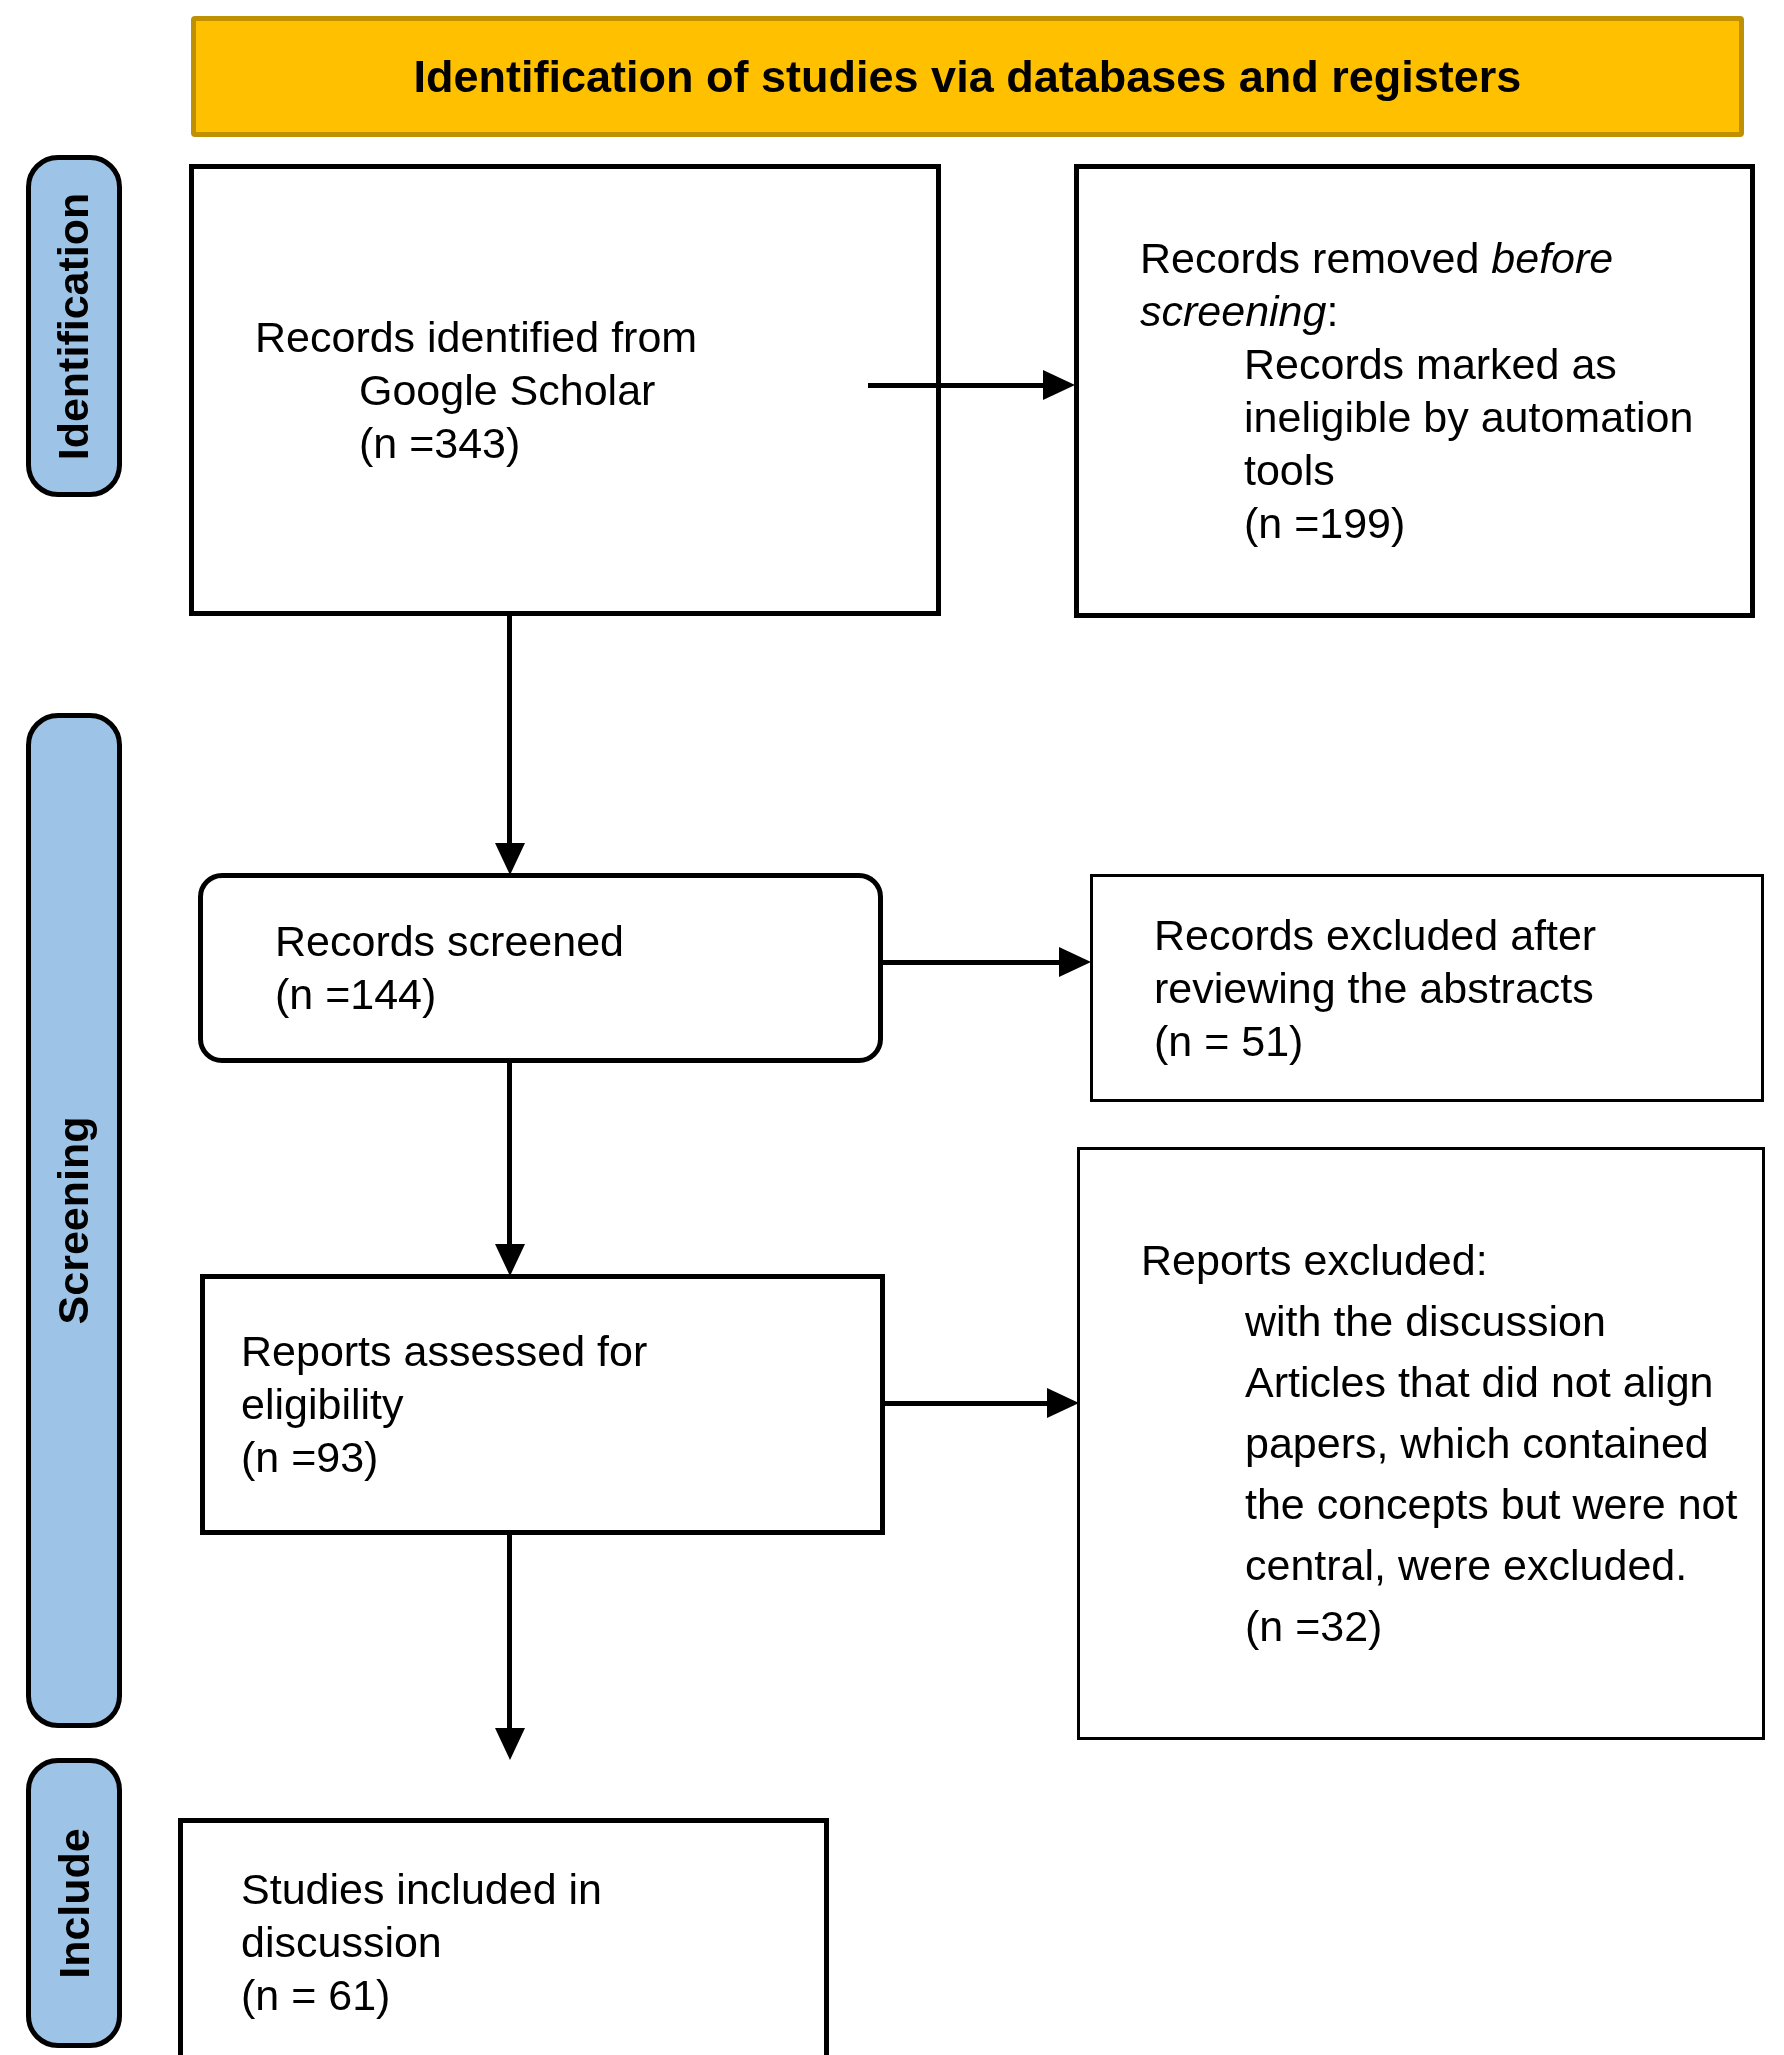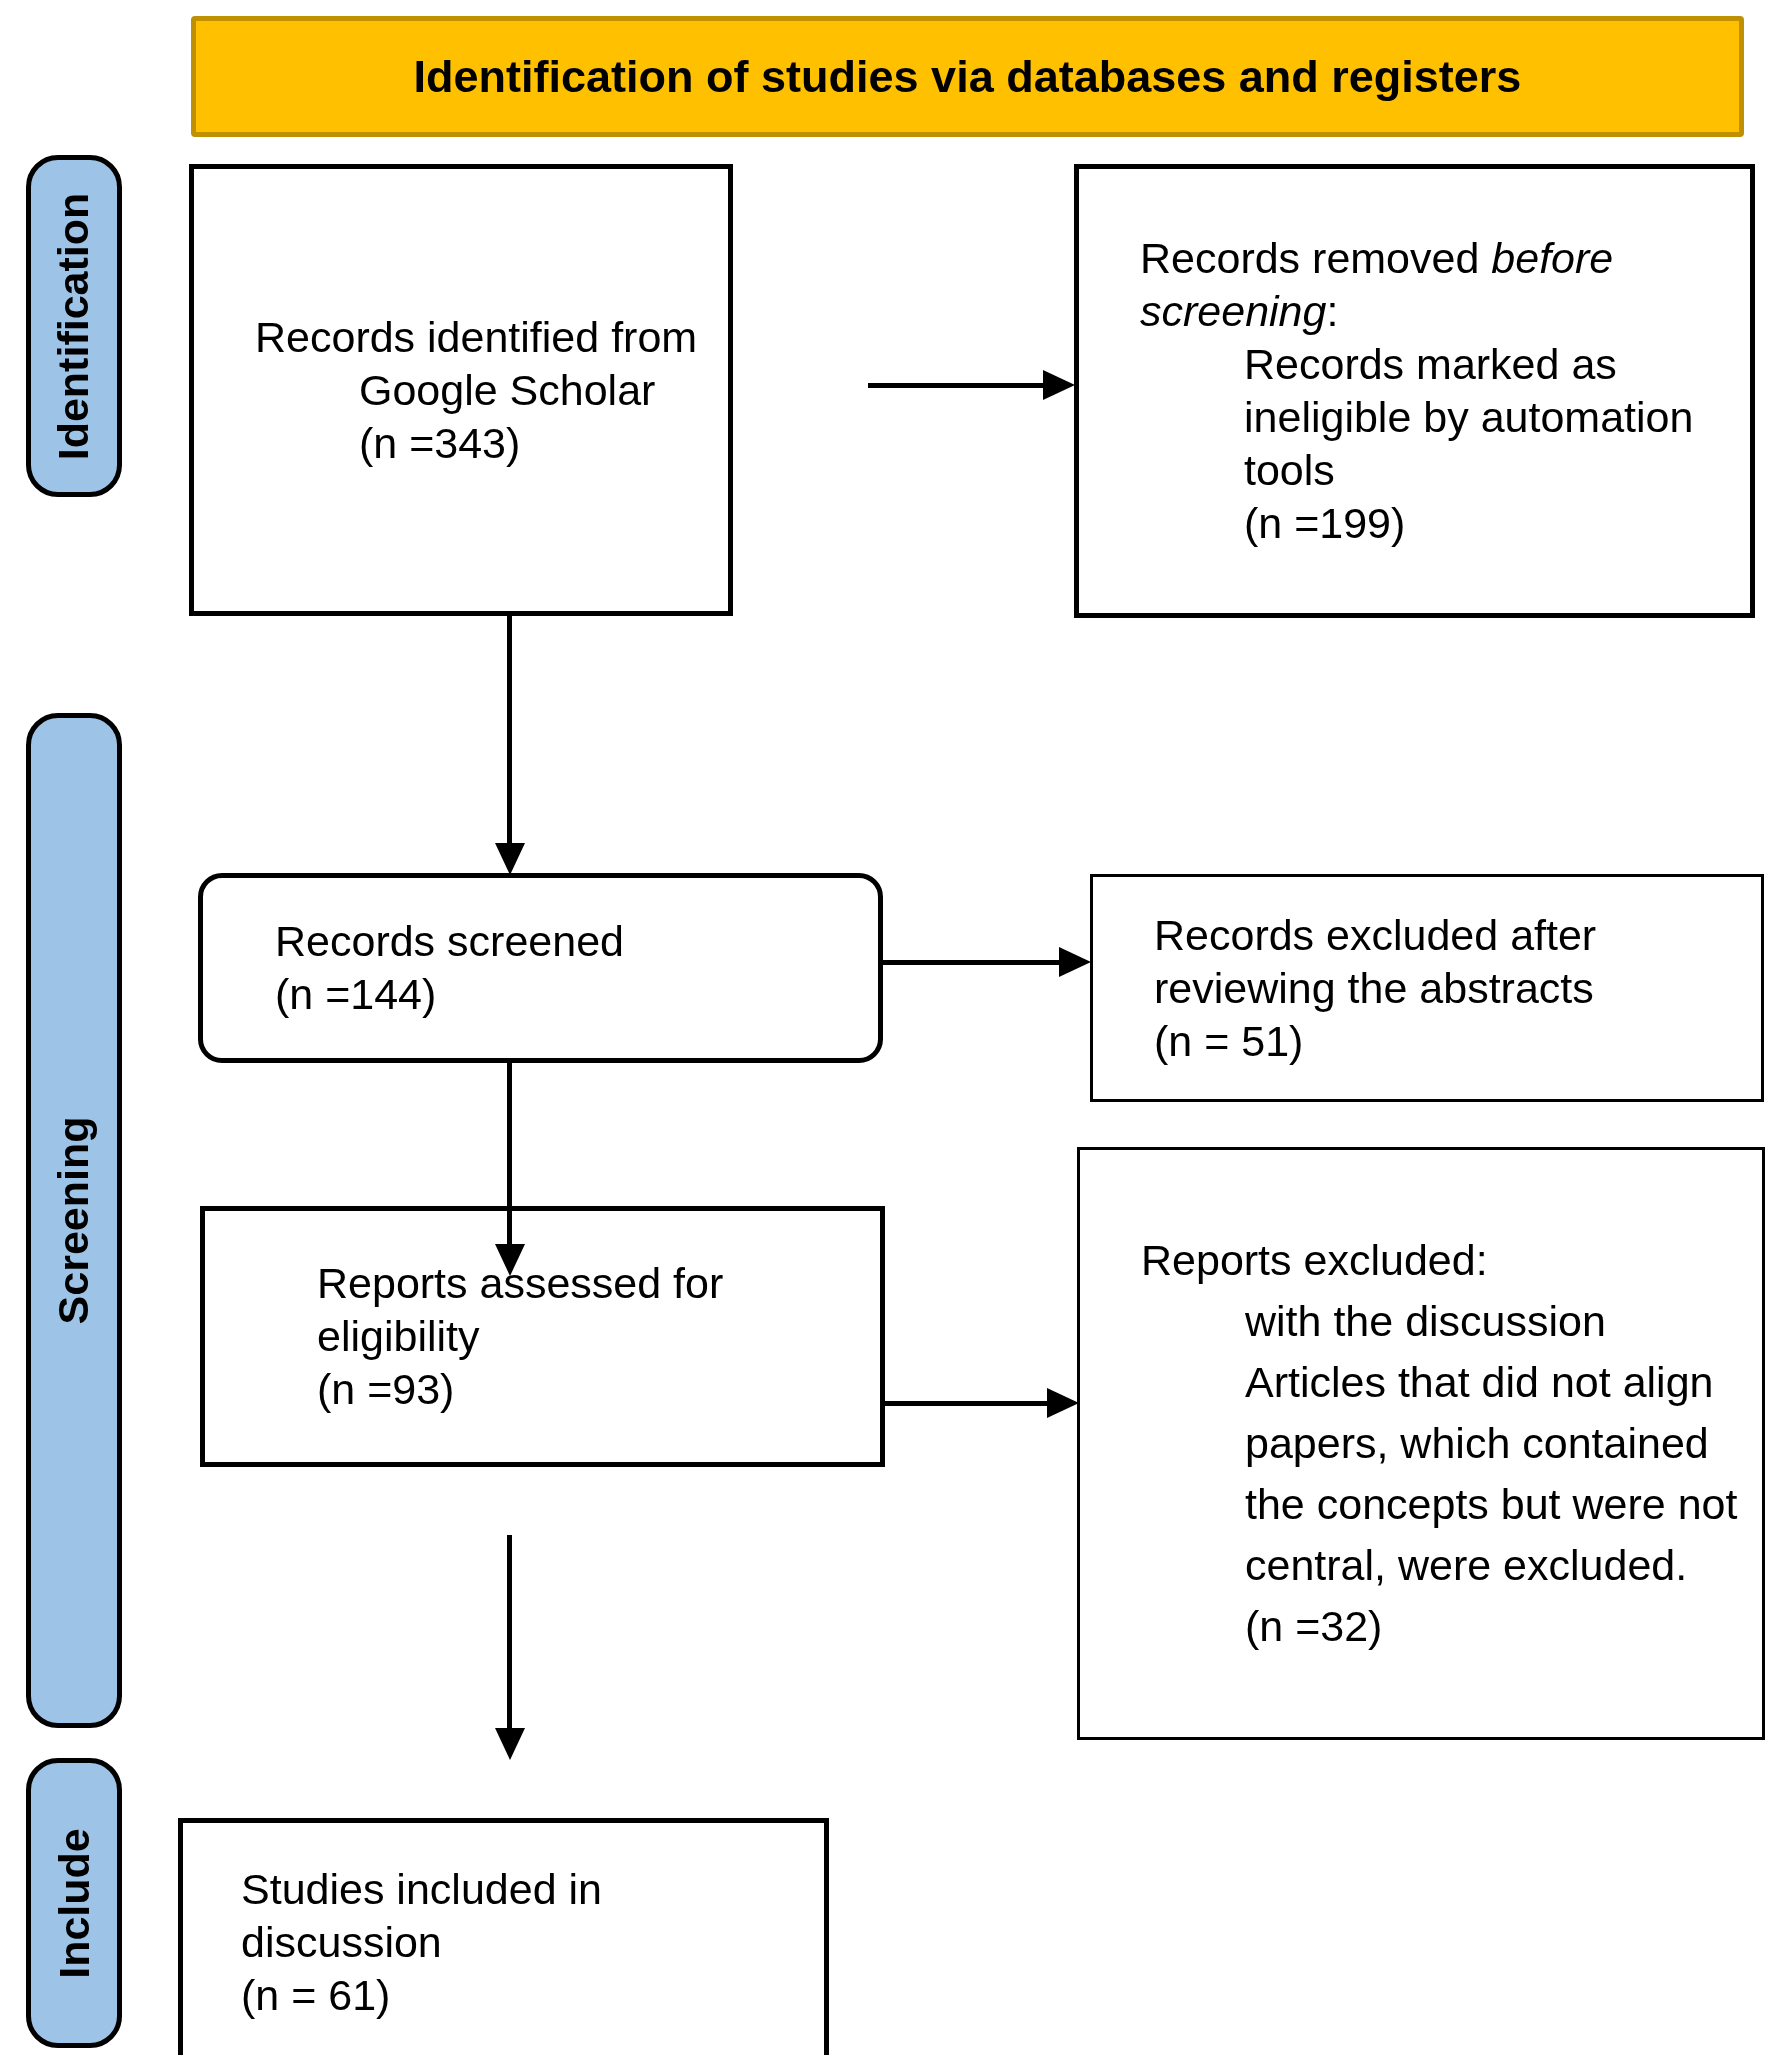--- a/index.html
+++ b/index.html
@@ -73,21 +73,21 @@
   <div class="tab" style="top:155px; height:342px;">
     <span>Identification</span>
   </div>
   <div class="tab" style="top:713px; height:1015px;">
     <span>Screening</span>
   </div>
   <div class="tab" style="top:1758px; height:290px;">
     <span>Include</span>
   </div>
 
-  <div class="box" style="left:189px; top:164px; width:544px; height:452px;">
+  <div class="box" style="left:189px; top:164px; width:752px; height:452px;">
     <div>Records identified from</div>
     <div class="indent">Google Scholar</div>
     <div class="indent">(n =343)</div>
   </div>
 
   <div class="box mid" style="left:1074px; top:164px; width:681px; height:454px;">
     <div><span>Records removed </span><span class="it">before</span></div>
     <div><span class="it">screening</span><span>:</span></div>
     <div class="indent">Records marked as</div>
     <div class="indent">ineligible by automation</div>
@@ -99,21 +99,21 @@
     <div>Records screened</div>
     <div>(n =144)</div>
   </div>
 
   <div class="box thin" style="left:1090px; top:874px; width:674px; height:228px;">
     <div>Records excluded after</div>
     <div>reviewing the abstracts</div>
     <div>(n = 51)</div>
   </div>
 
-  <div class="box" style="left:200px; top:1206px; width:685px; height:261px; padding-left:112px;">
+  <div class="box" style="left:200px; top:1274px; width:685px; height:261px; padding-left:36px;">
     <div>Reports assessed for</div>
     <div>eligibility</div>
     <div>(n =93)</div>
   </div>
 
   <div class="box thin" style="left:1077px; top:1147px; width:688px; height:593px;gap:8px;">
     <div>Reports excluded:</div>
     <div class="indent">with the discussion</div>
     <div class="indent">Articles that did not align</div>
     <div class="indent">papers, which contained</div>

